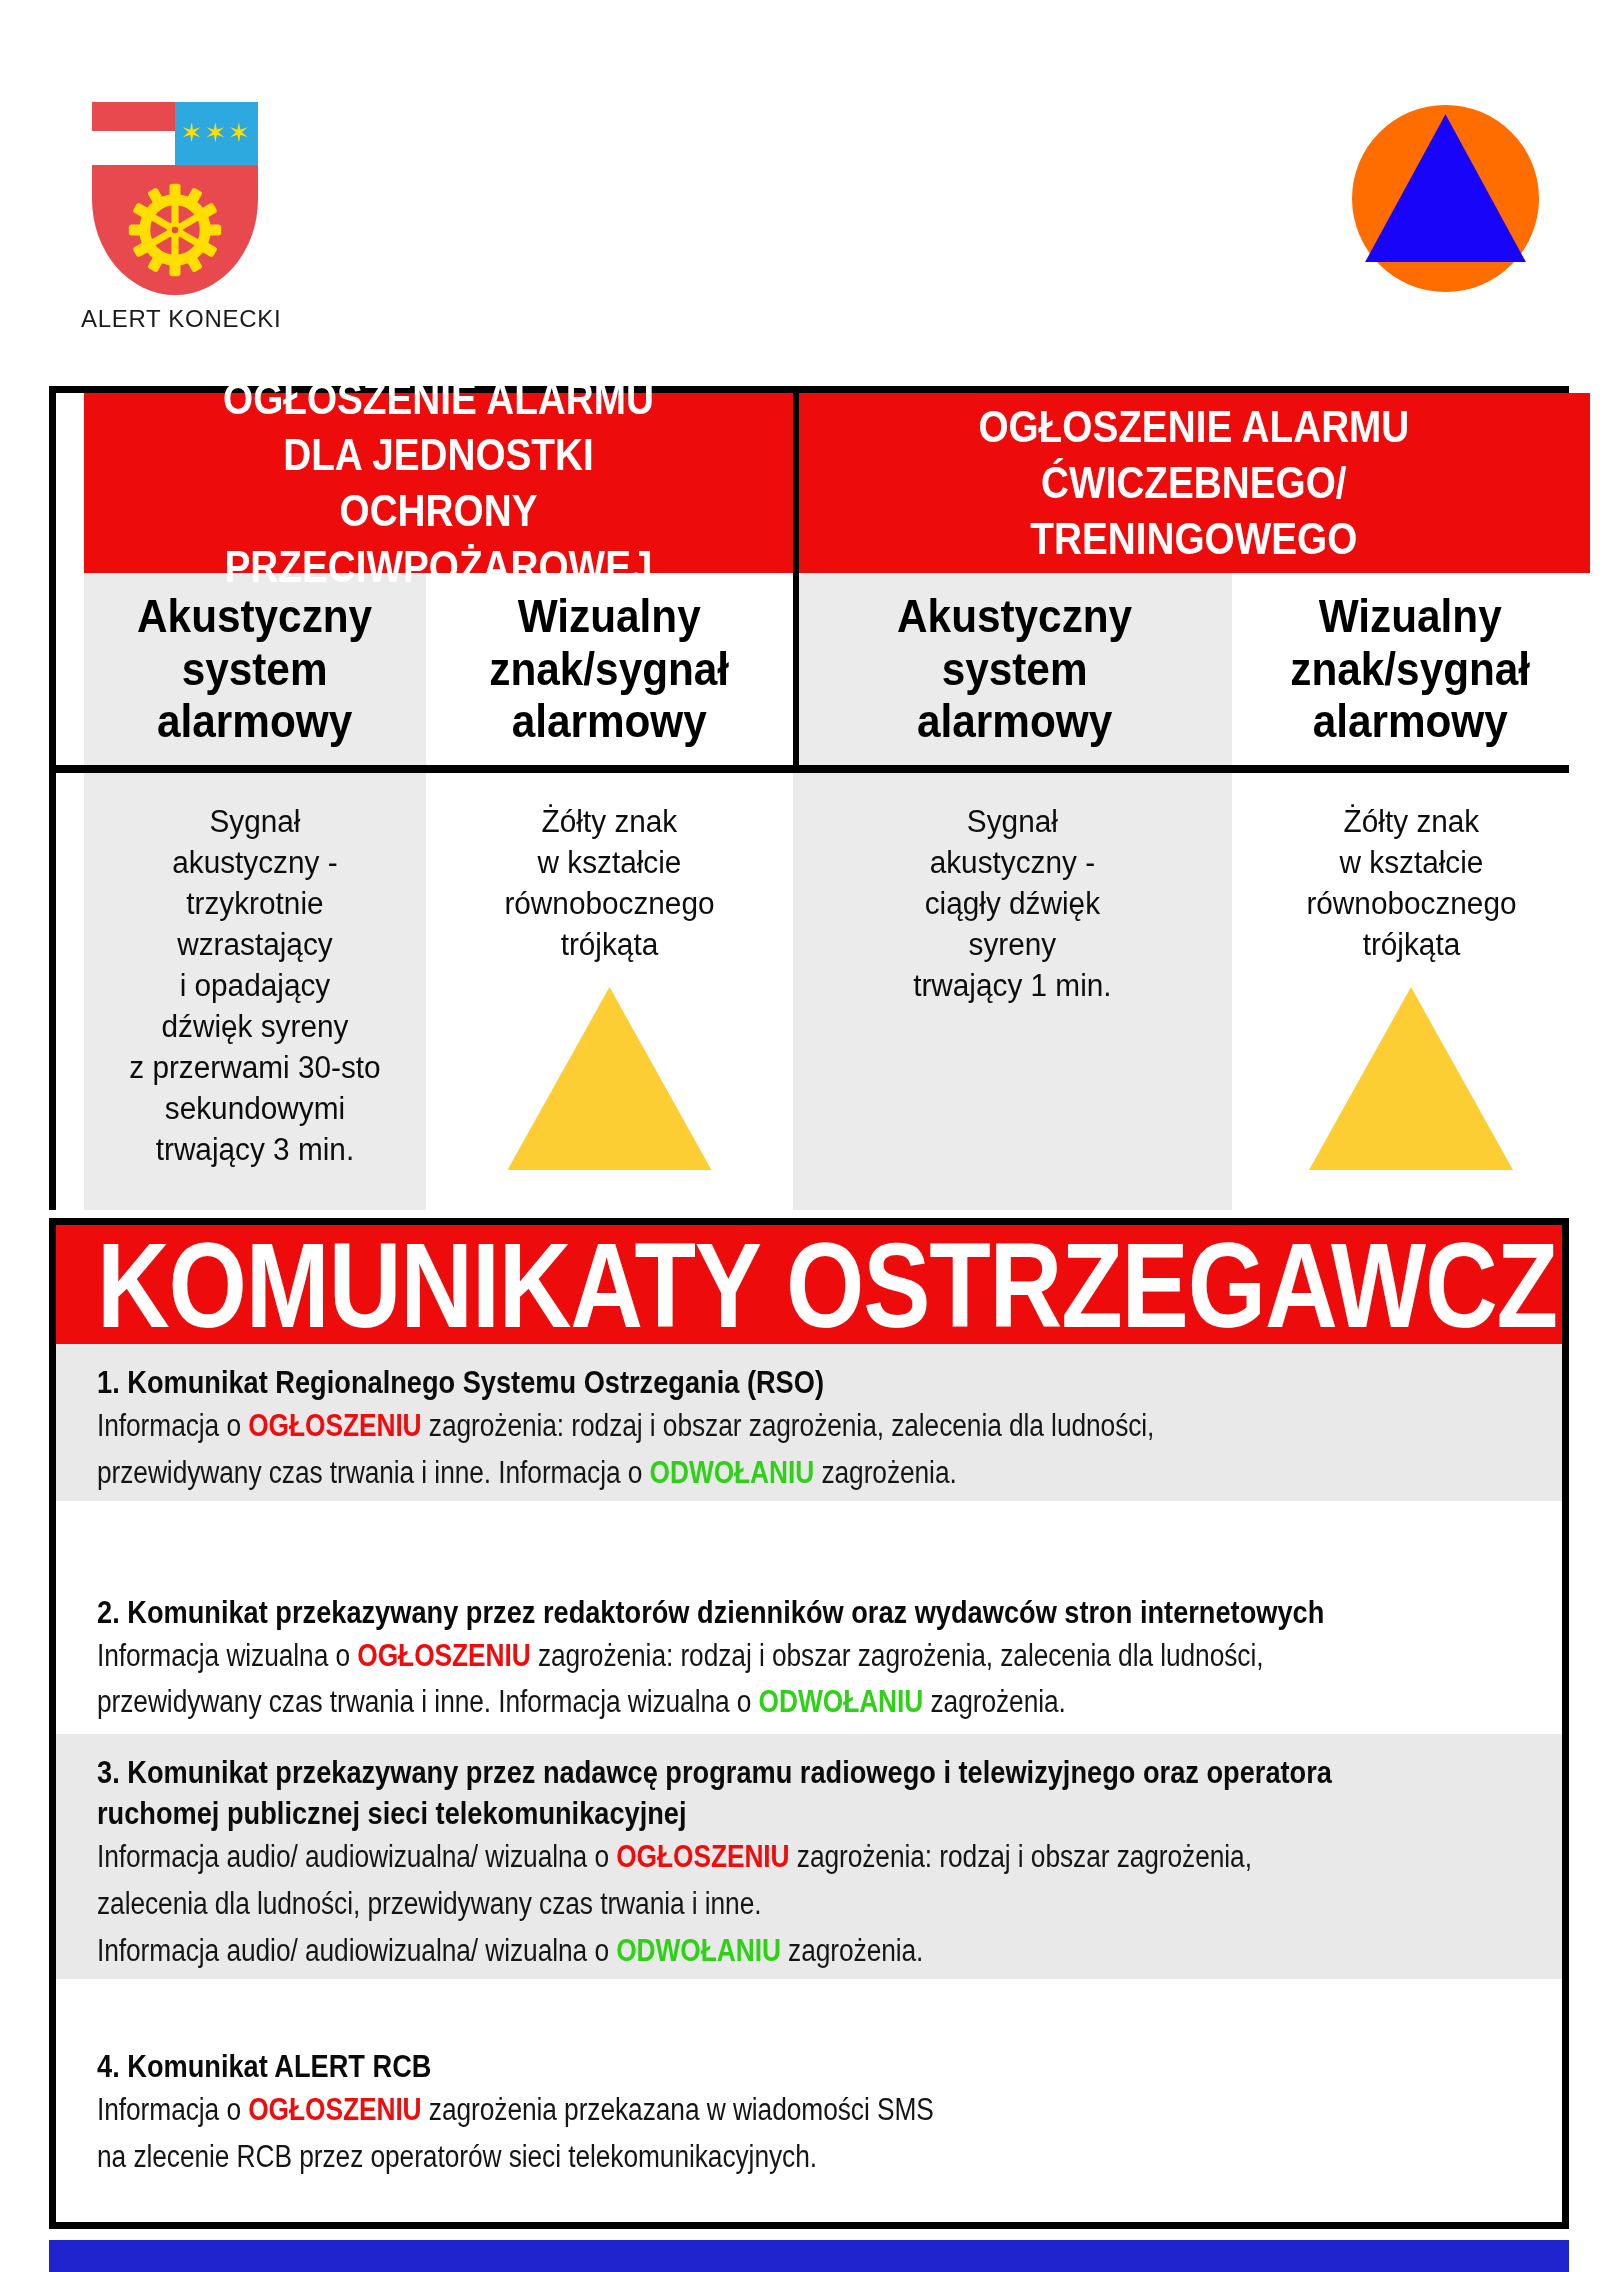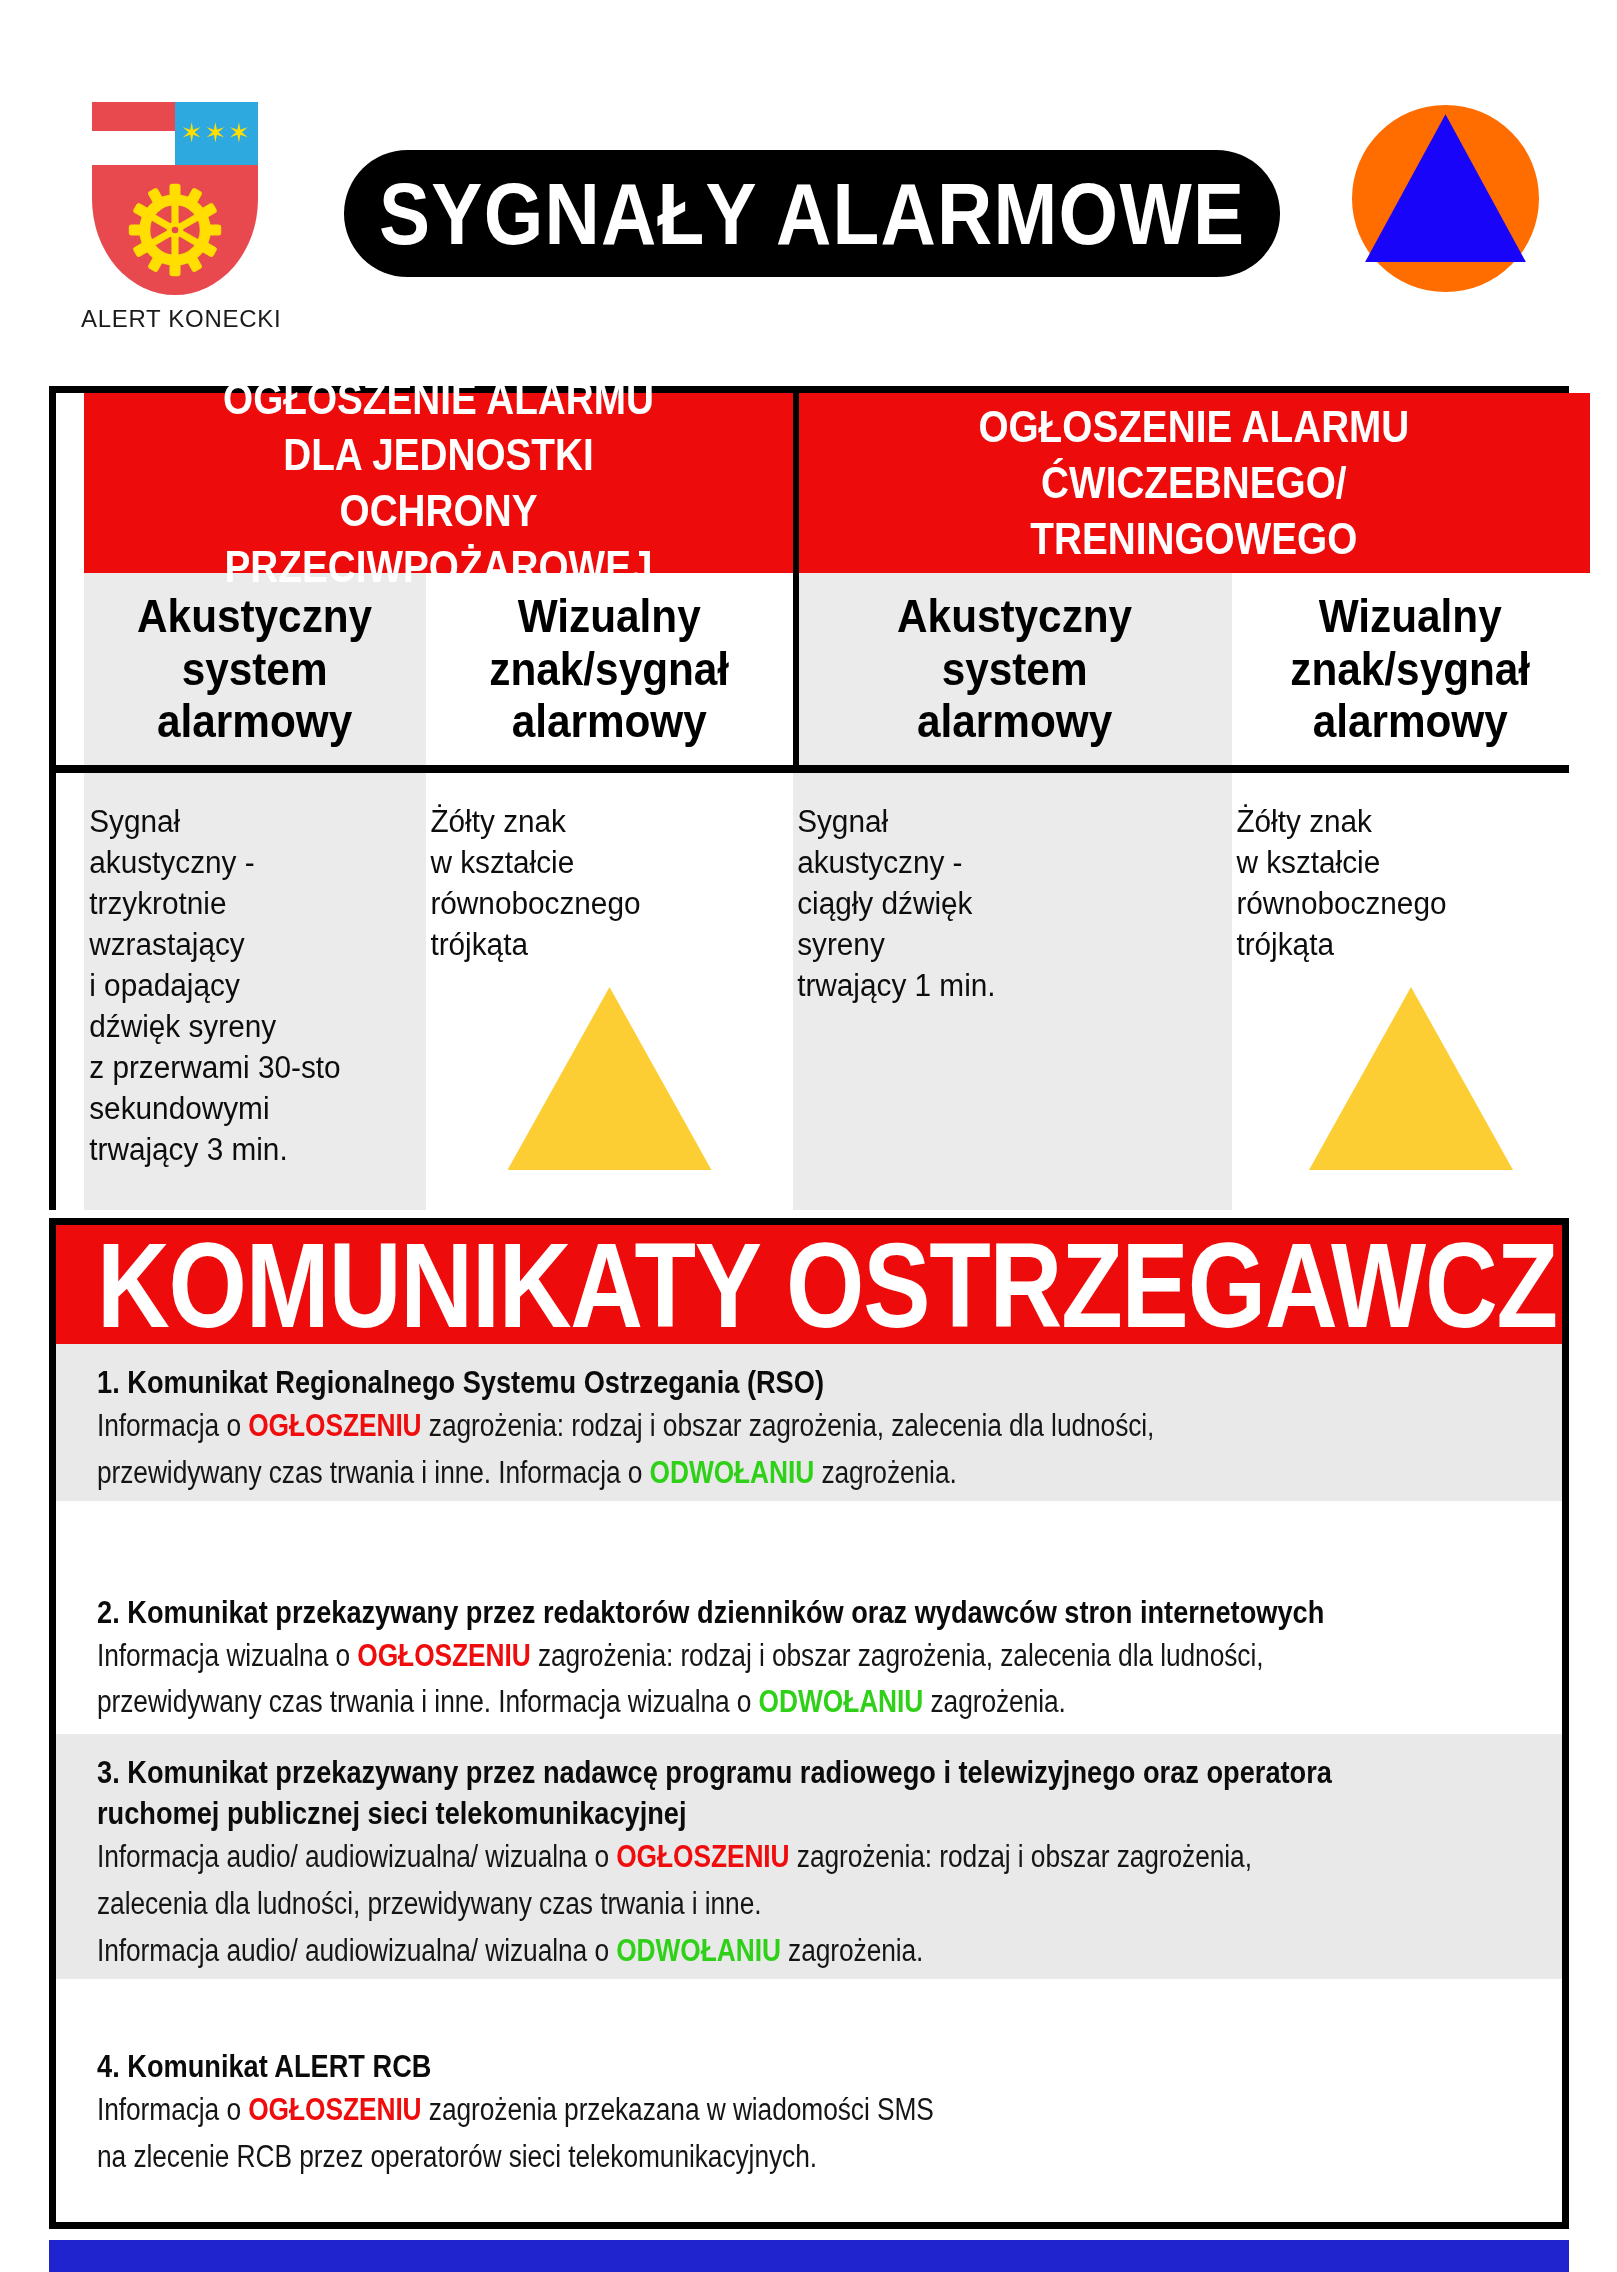--- a/index.html
+++ b/index.html
@@ -50,21 +50,21 @@
   .row.sub .cell{display:flex;align-items:center;justify-content:center;background:#fff;}
   .row.sub .cell span{
     color:#000;font-weight:700;font-size:47px;line-height:1.12;text-align:center;white-space:pre-line;
     transform:scaleX(0.9);transform-origin:center center;
   }
   .gray{background:var(--cell-gray,#EBEBEB) !important;}
   .c1{width:342px;} .c2{width:367px;} .c3{width:433px;} .c4{width:358px;}
   .c3x{width:439px;}
   .hrule{height:8.4px;background:#000;width:100%;}
   .row.content{height:437px;}
-  .row.content .cell{background:#fff;padding-top:29px;box-sizing:border-box;}
+  .row.content .cell{background:#fff;padding-top:29px;box-sizing:border-box;text-align:center;}
   .row.content .cell span{
     display:inline-block;color:#0d0d0d;font-size:31px;line-height:1.32;white-space:pre-line;
     transform:scaleX(0.96);transform-origin:center top;
   }
   .tri{width:204px;height:183px;margin:21px auto 0;background:var(--triangle-yellow,#FCCE33);
     clip-path:polygon(50% 0,0 100%,100% 100%);}
   
   .warn-box{position:absolute;left:49px;top:1218px;width:1520px;height:1011px;border:7px solid #000;
     box-sizing:border-box;background:#fff;overflow:hidden;}
   .warn-banner{height:119px;background:var(--accent-red,#EE0B0B);display:flex;align-items:center;padding-left:41px;}
@@ -125,23 +125,20 @@
             <line x1="0" y1="0" x2="-47.6" y2="-27.5"></line>
           </g>
           <circle r="15" fill="currentColor"></circle>
           <circle class="hub-hole" r="6"></circle>
         </svg>
       </div>
     </div>
     <div class="crest-label">ALERT KONECKI</div>
   </div>
 
-  <div class="title-pill">
-    <span>SYGNAŁY ALARMOWE</span>
-  </div>
 
   <div class="cd-logo">
     <div class="cd-tri"></div>
   </div>
 
   <div class="alarm-table">
     <div class="row head">
       <div class="cell h1">
         <span>OGŁOSZENIE ALARMU
 DLA JEDNOSTKI

